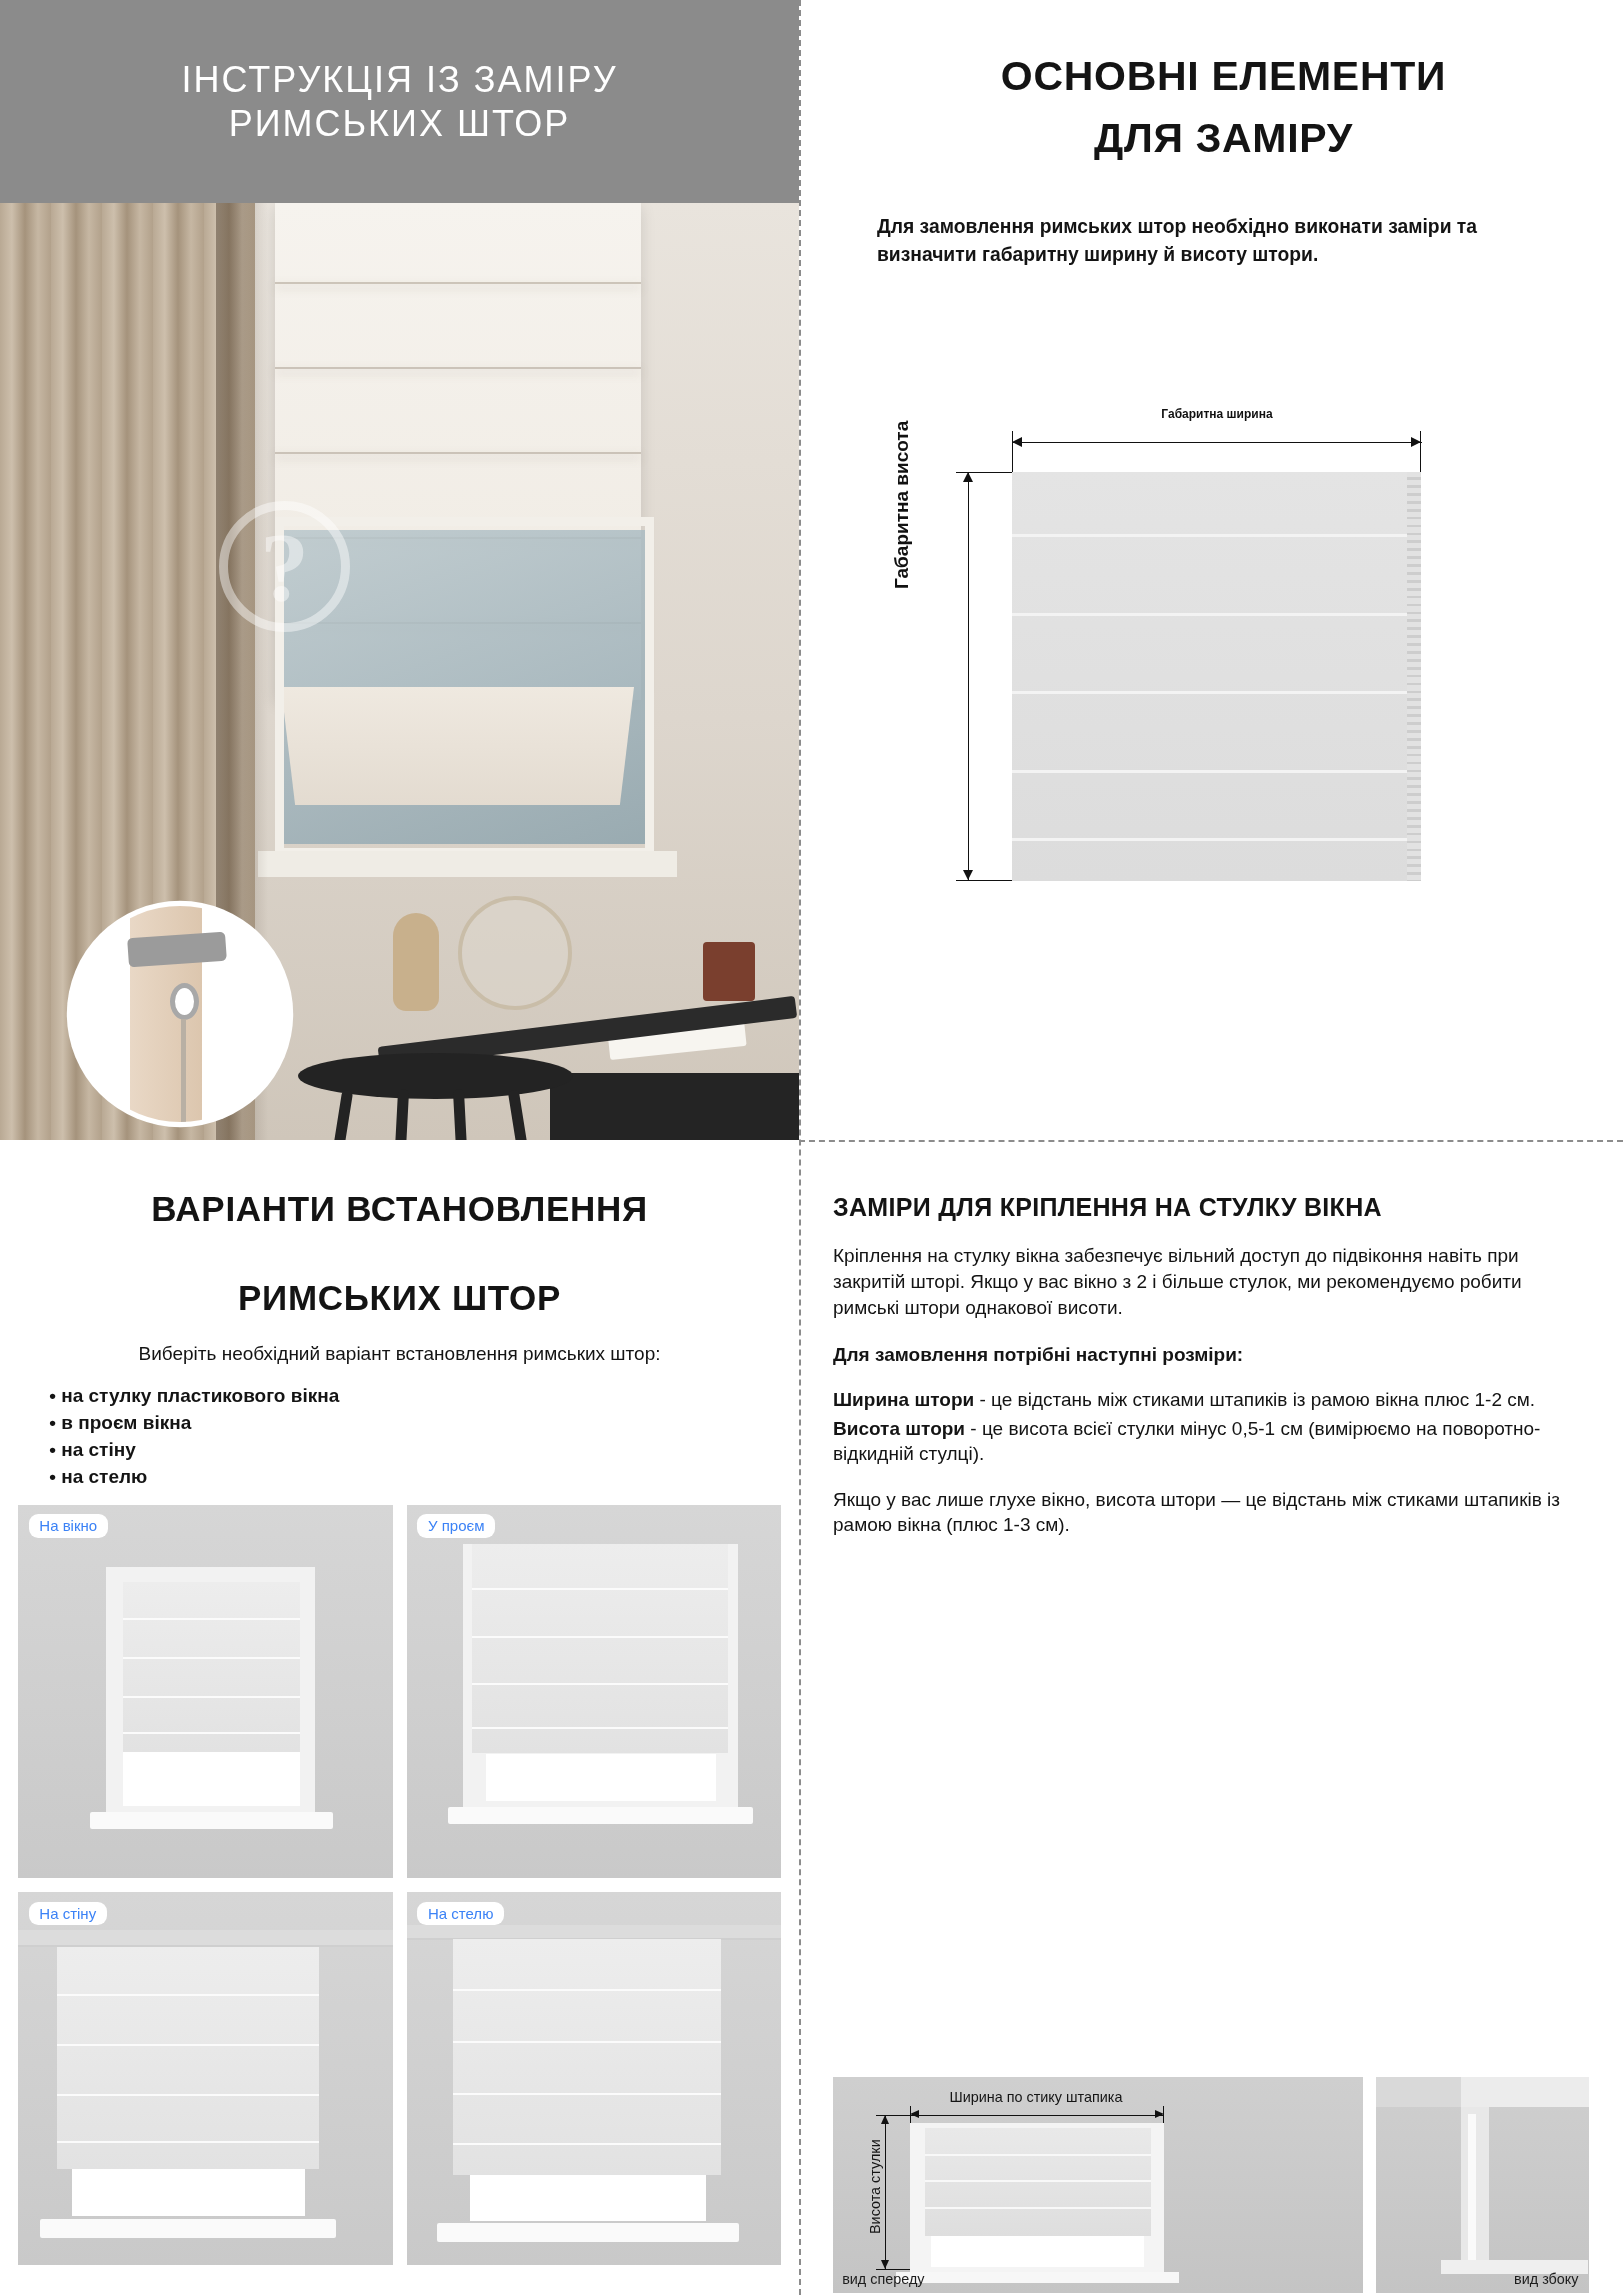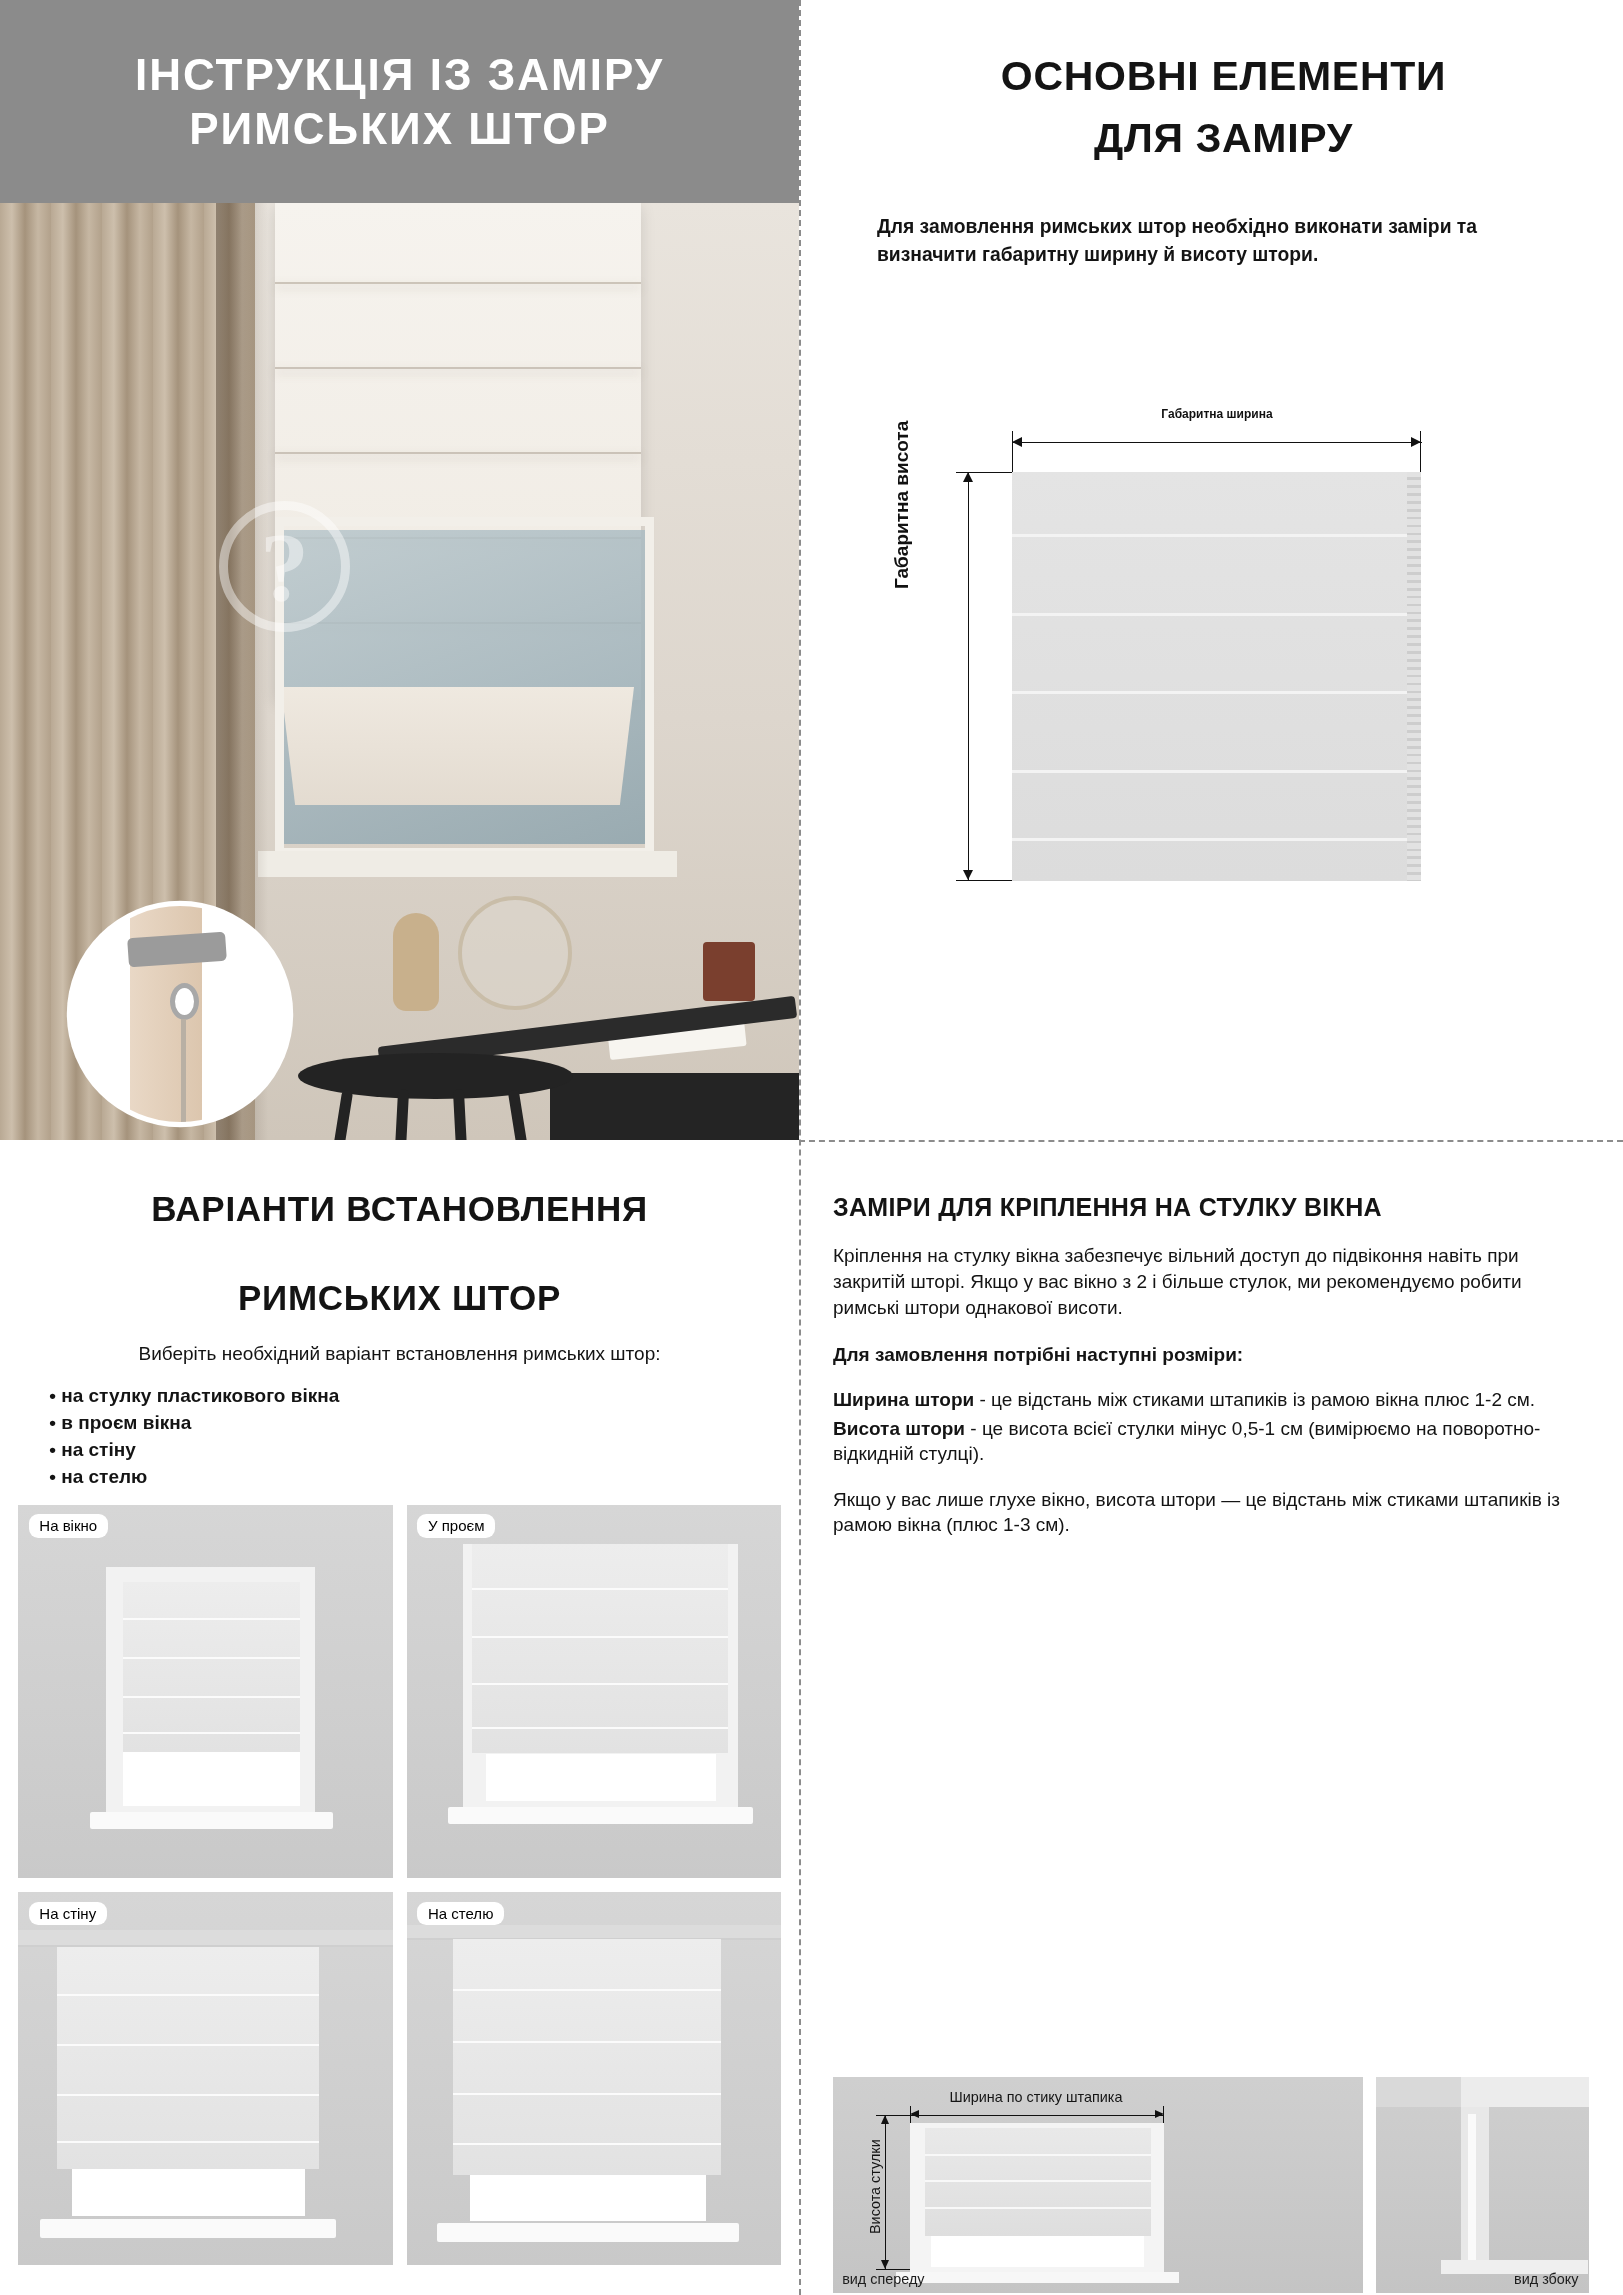--- a/index.html
+++ b/index.html
@@ -48,22 +48,22 @@
     width: 799px;
     height: 203px;
     background: #8b8b8b;
     display: flex;
     flex-direction: column;
     align-items: center;
     justify-content: center;
   }
   .q1-header .line {
     color: #ffffff;
-    font-size: 44px;
-    font-weight: bold;
+    font-size: 36px;
+    font-weight: normal;
     letter-spacing: 2px;
     line-height: 1.22;
     text-align: center;
   }
   .q1-photo {
     position: absolute;
     left: 0; top: 203px;
     width: 799px;
     height: 937px;
     overflow: hidden;
@@ -364,21 +364,21 @@
   .cell {
     position: relative;
     height: 373px;
     background: linear-gradient(180deg,#d6d6d6,#c9c9c9);
     overflow: hidden;
   }
   .cell .tag {
     position: absolute;
     left: 10.5px; top: 9.2px;
     background: #ffffff;
-    color: #000000;
+    color: #3b82f6;
     font-size: 15px;
     padding: 3.3px 10.5px;
     border-radius: 9.2px;
     z-index: 5;
   }
   .cw-frame {
     position: absolute;
     background: #f2f2f2;
   }
   .cw-blind {

